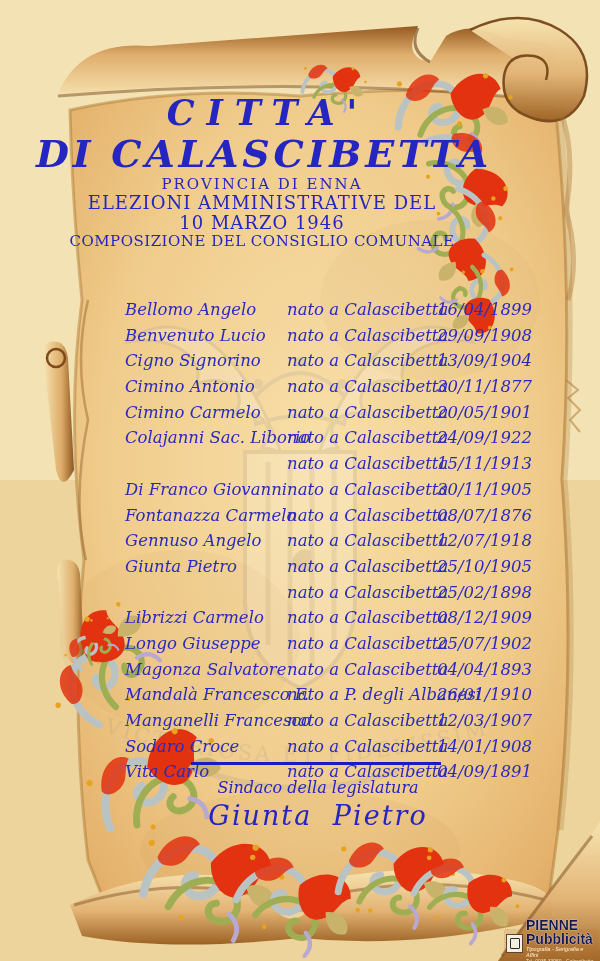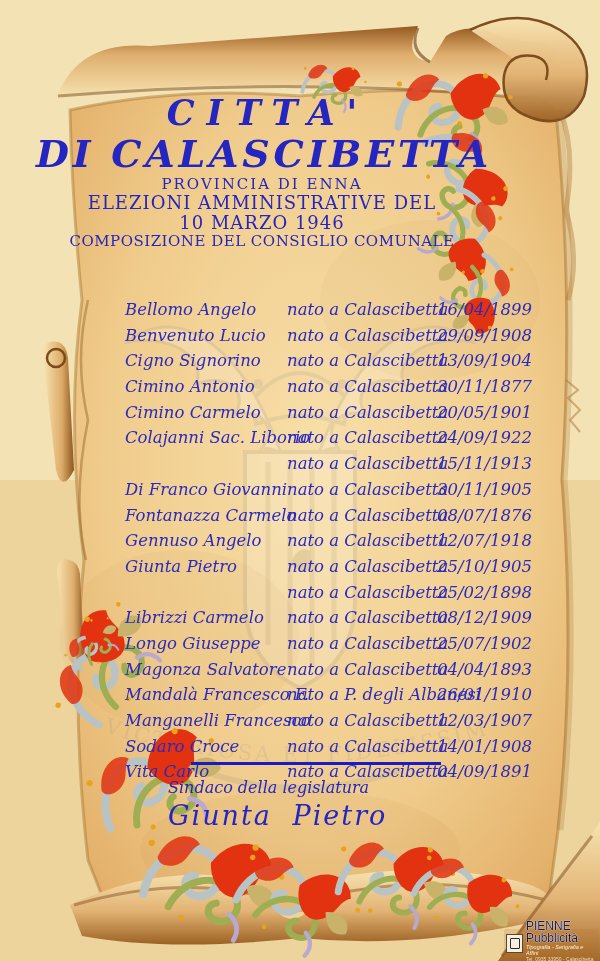--- a/index.html
+++ b/index.html
@@ -17,35 +17,35 @@
   .elez{font-size:18px; font-weight:normal; letter-spacing:1px;}
   .elez1{top:192px;} .elez2{top:212px;}
   .subtitle{top:232px; font-size:15px; font-weight:normal; letter-spacing:.5px;}
   .council{position:absolute; top:268px; left:125px; width:392px;margin-top:32px;}
   .row{position:relative; height:25.7px;}
   .row span{position:absolute; top:0; font-style:italic; font-size:16.5px; color:#2a2ac0;}
   .col-name{left:0;}
   .col-birth{left:162px;}
   .col-date{left:312px; font-size:17px;}
   .divider{position:absolute; top:762px; left:191px; width:250px; height:3px; background:#1b1bc6;}
-  .mayor{position:absolute; top:778px; left:168px; width:300px; color:#2525c2;}
+  .mayor{position:absolute; top:778px; left:168px; width:300px; text-align:center; color:#2525c2;}
   .mayor-label{font-size:16px; font-style:italic;}
   .mayor-name{font-size:27px; font-style:italic; letter-spacing:2px; word-spacing:10px; margin-top:3px;}
   .logo{
     position:absolute; left:504px; top:929px; width:94px; height:29px;
     display:flex; align-items:center; gap:3px;
     background:rgba(190,110,40,.18); border-radius:2px; padding:1px 2px; box-sizing:border-box;
   }
   .logo-icon{
     width:15px; height:17px; background:#f5efe2; border:1px solid #5a4630;
     display:flex; align-items:center; justify-content:center; flex:0 0 auto;
   }
   .logo-glyph{width:8px; height:9px; border:1.5px solid #2a2a2a; border-radius:1px;}
   .logo-lines{display:flex; flex-direction:column; line-height:1.05;}
-  .logo-name{font-family:"Liberation Sans",sans-serif; font-size:12px; font-weight:normal; color:#17174f; text-shadow:0 0 1px #fff,0 0 1px #fff;}
+  .logo-name{font-family:"Liberation Sans",sans-serif; font-size:14px; font-weight:bold; color:#17174f; text-shadow:0 0 1px #fff,0 0 1px #fff;}
   .logo-sub1{font-family:"Liberation Sans",sans-serif; font-size:5.5px; font-style:italic; color:#fdf0d8;}
   .logo-sub2{font-family:"Liberation Sans",sans-serif; font-size:5px; color:#f4ddb4;}
 </style>
 </head>
 <body>
 
 <div class="page">
 
   <svg class="bg-svg" viewBox="0 0 600 961" aria-hidden="true">
     <defs>

